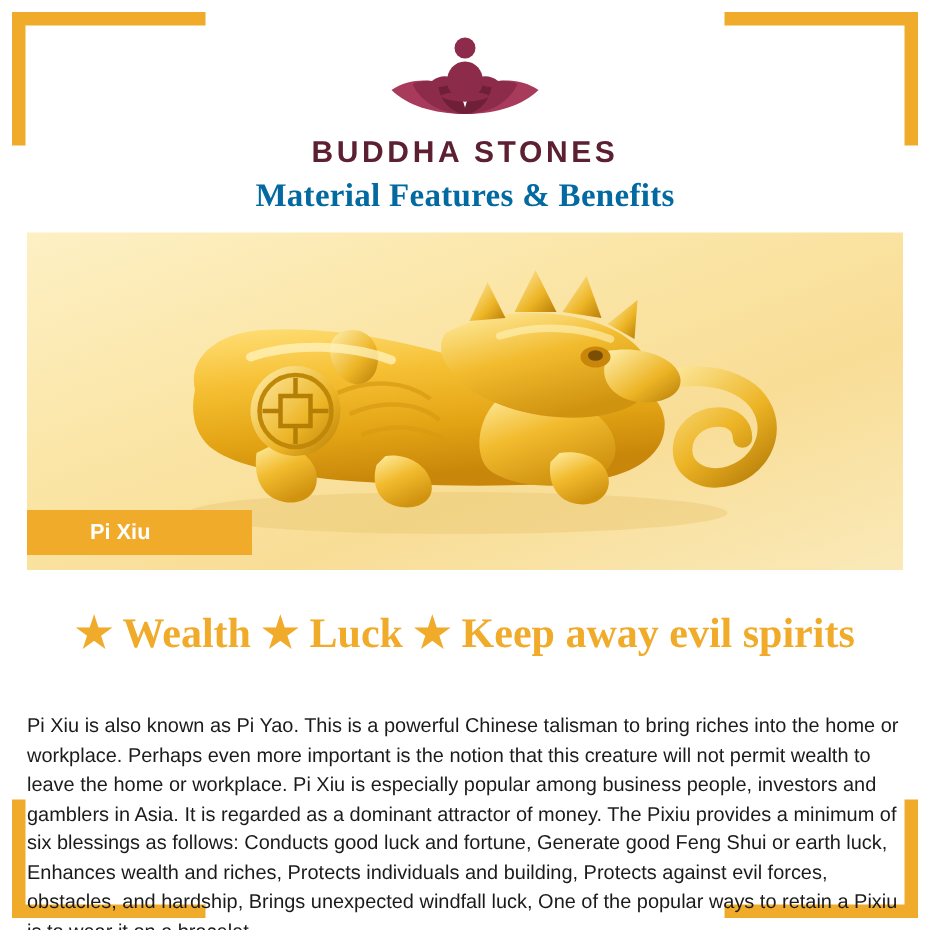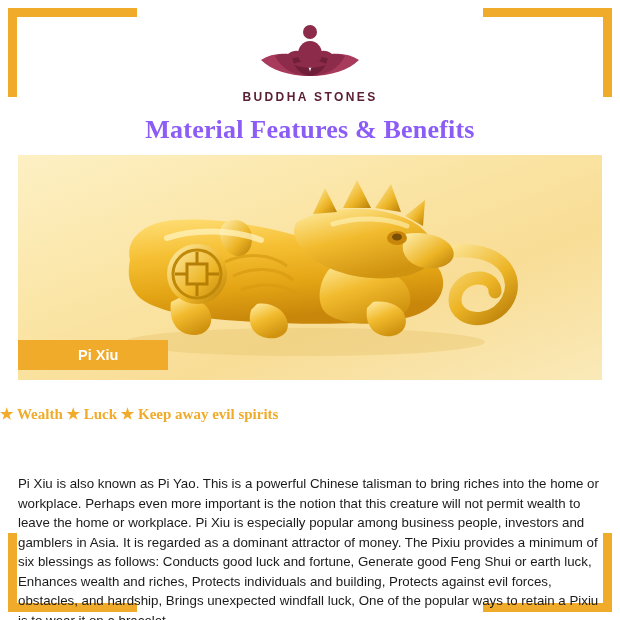--- a/index.html
+++ b/index.html
@@ -57,41 +57,41 @@
     left: 0; right: 0;
     top: 20px;
     text-align: center;
   }
   .brand-logo {
     display: block;
     margin: 0 auto;
   }
   .brand-name {
     margin-top: 4px;
-    font-size: 12px;
+    font-size: 20px;
     letter-spacing: 2.4px;
     font-weight: bold;
     color: #5d2033;
     font-family: "Liberation Sans", sans-serif;
   }
 
   .title-banner {
     position: absolute;
     left: 108px;
     top: 110px;
     width: 404px;
     height: 40px;
     background: #ffffff;
     display: flex;
     align-items: center;
     justify-content: center;
   }
   .title-banner-text {
-    color: #8b5cf6;
-    font-size: 26px;
+    color: #0369a1;
+    font-size: 22px;
     font-weight: bold;
     font-family: "Liberation Serif", serif;
     letter-spacing: 0.2px;
     white-space: nowrap;
   }
 
   .photo-block {
     position: absolute;
     left: 18px;
     top: 155px;
@@ -118,31 +118,31 @@
     width: 150px;
     height: 30px;
     background: #f0ab2a;
     display: flex;
     align-items: center;
   }
   .caption-tag-text {
     color: #ffffff;
     font-size: 14.5px;
     font-weight: bold;
-    padding-left: 60px;
+    padding-left: 42px;
     font-family: "Liberation Sans", sans-serif;
   }
 
   .headline {
     position: absolute;
     left: 0; right: 0;
     top: 405px;
-    text-align: left;
+    text-align: center;
     color: #f0ab2a;
-    font-size: 15px;
+    font-size: 28px;
     font-weight: bold;
     font-family: "Liberation Serif", serif;
     white-space: nowrap;
   }
 
   .body-text {
     position: absolute;
     left: 18px;
     top: 432px;
     width: 584px;

